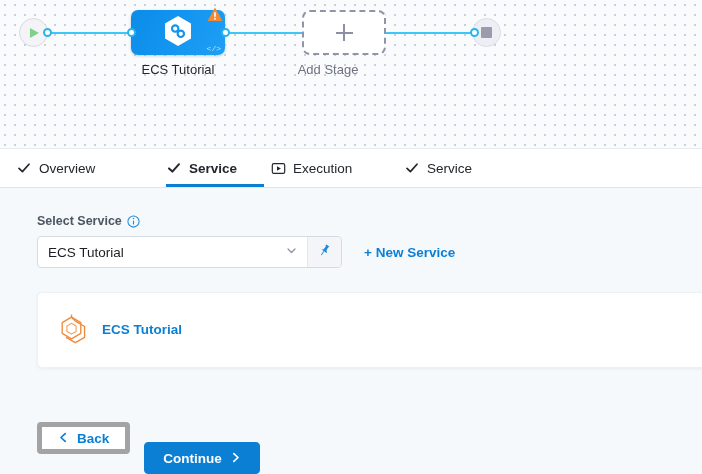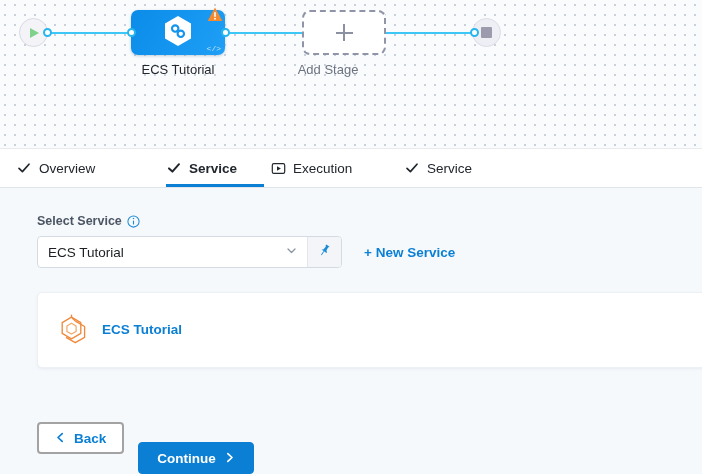--- a/index.html
+++ b/index.html
@@ -268,21 +268,21 @@
     height: 32px;
     padding: 0 16px;
     border-radius: 4px;
     font-size: 13.5px;
     font-weight: bold;
     cursor: pointer;
     white-space: nowrap;
   }
   .btn-back {
     background: #ffffff;
-    border: 2px solid #a3a3a3;
+    border: 5px solid #a3a3a3;
     color: #0b7fd4;
   }
   .btn-continue {
     background: #0b7fd4;
     border: 1px solid #0b7fd4;
     color: #ffffff;
     padding: 0 18px;
     margin-top: 40px;
   }
 </style>

